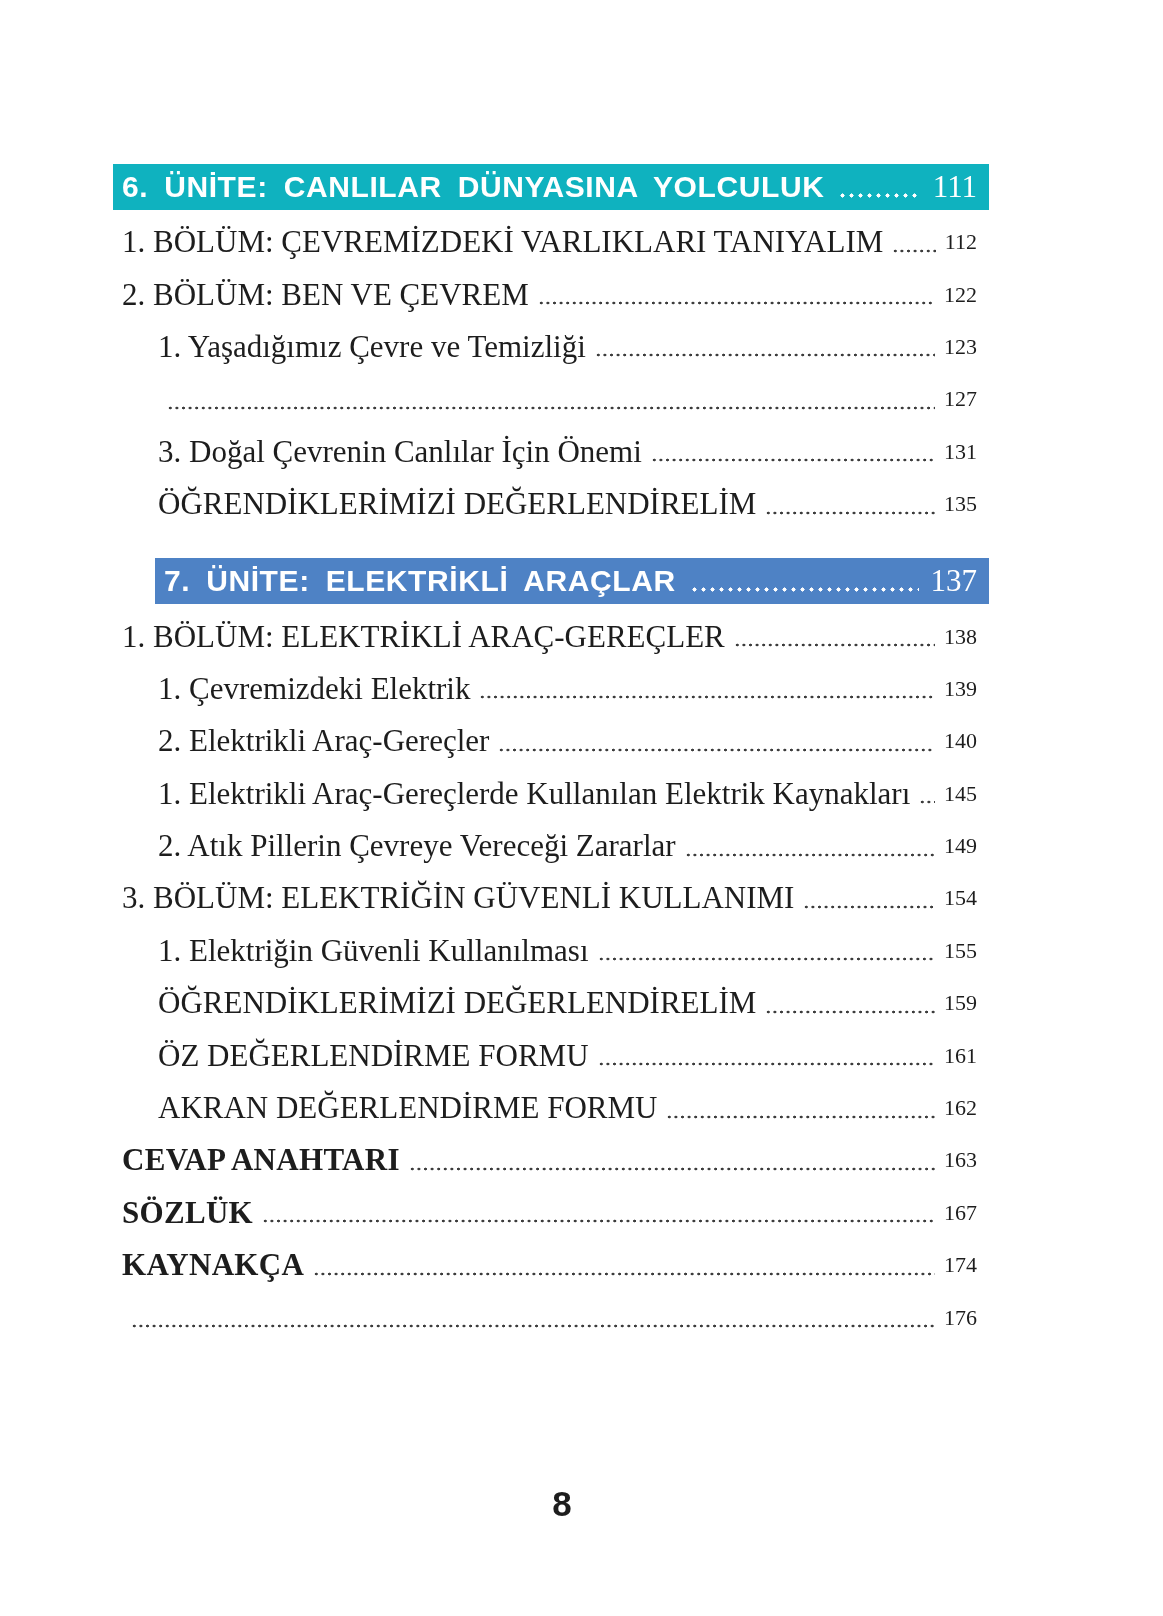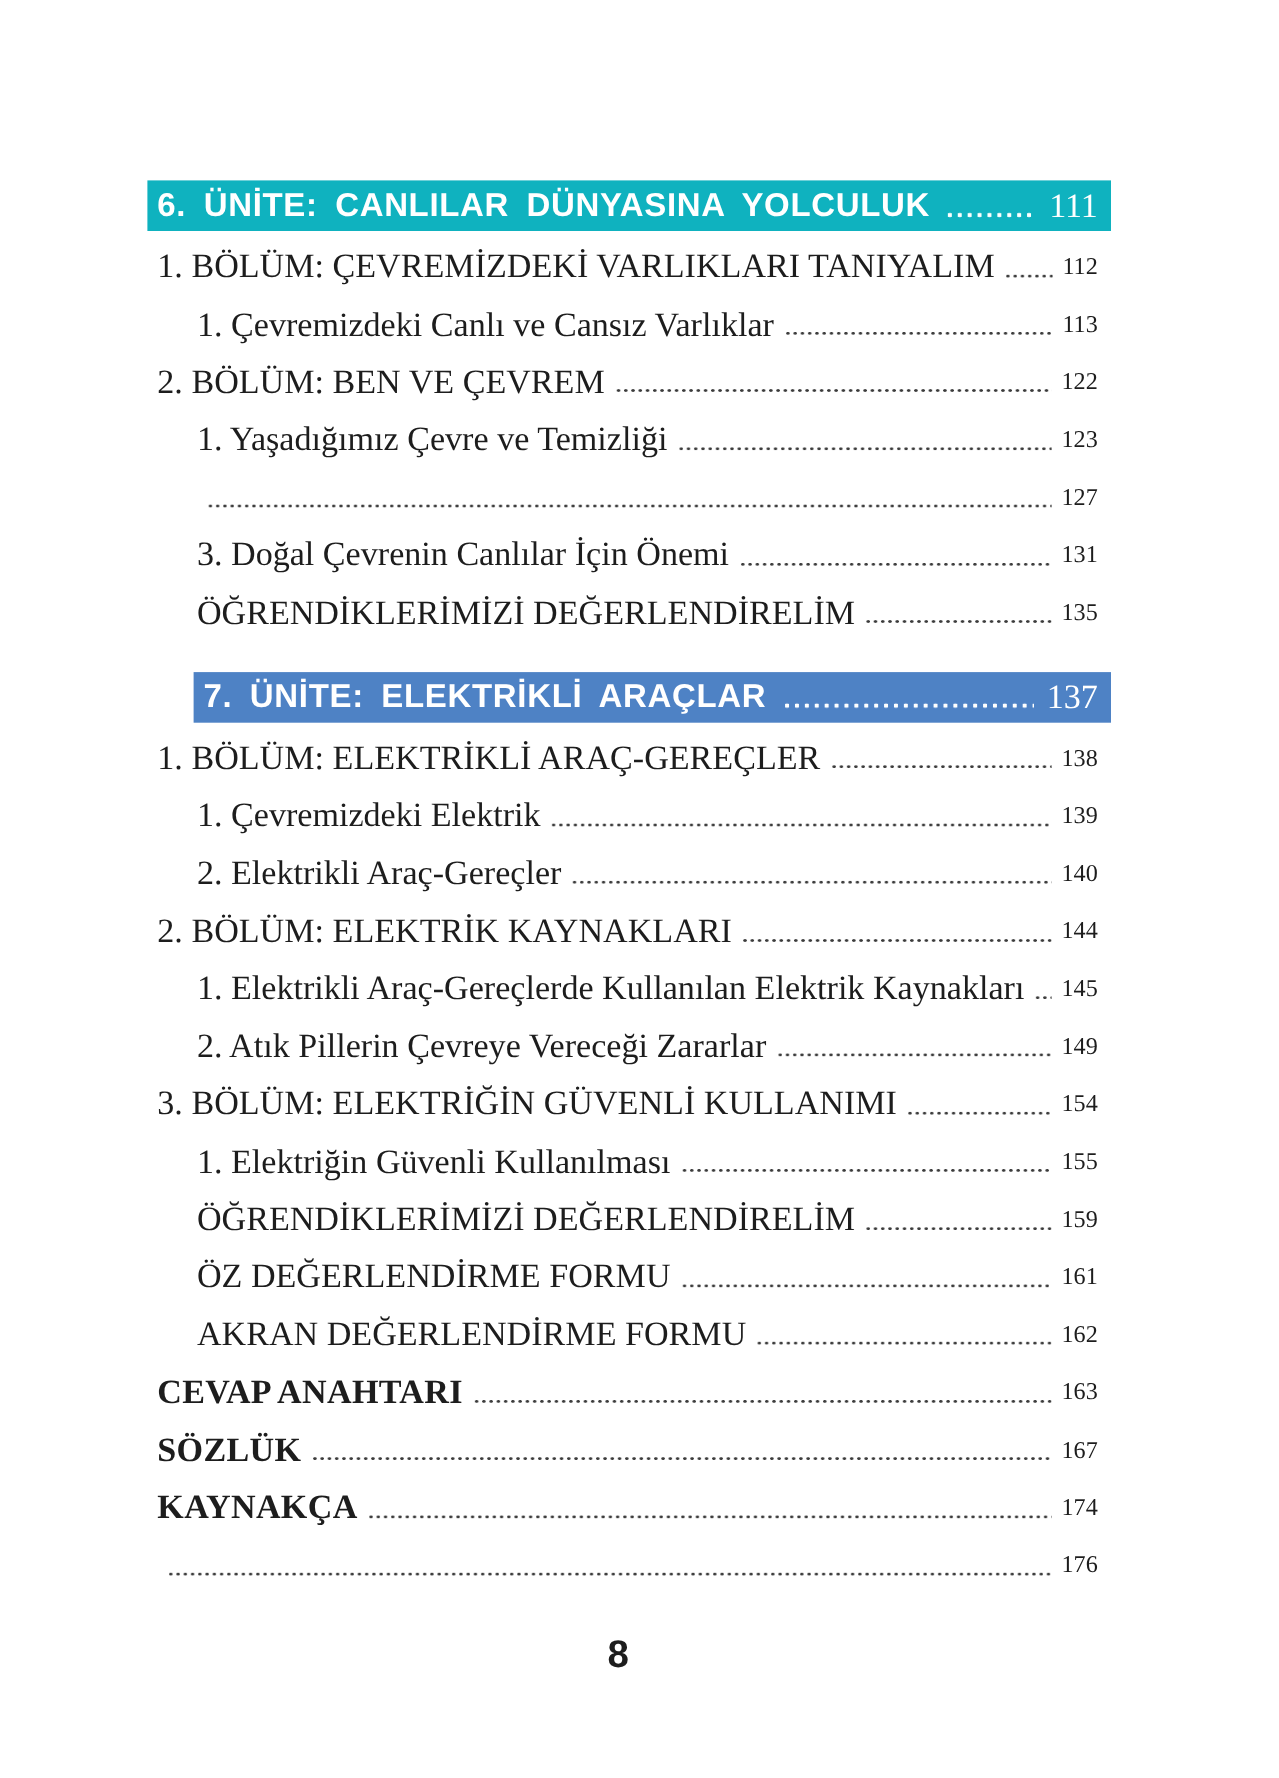--- a/index.html
+++ b/index.html
@@ -7,21 +7,21 @@
     position: relative;
     width: 1163px;
     height: 1616px;
     background: #ffffff;
     overflow: hidden;
     font-family: "Liberation Serif", serif;
     color: #1d1d1d;
   }
   .toc {
     position: absolute;
-    left: 134px;
+    left: 113px;
     top: 164px;
     width: 876px;
   }
   .unit { margin: 0; }
   .unit + .unit { margin-top: 28px; }
   .unit-bar {
     height: 46px;
     display: flex;
     align-items: center;
     padding: 0 12px 0 9px;
@@ -93,25 +93,20 @@
         <div class="unit-bar" style="background: rgb(15, 178, 191);">
           <span class="title">6. ÜNİTE: CANLILAR DÜNYASINA YOLCULUK</span>
           <span class="leader"></span>
           <span class="pagenum">111</span>
         </div>
         <div class="row">
           <span class="label">1. BÖLÜM: ÇEVREMİZDEKİ VARLIKLARI TANIYALIM</span>
           <span class="leader"></span>
           <span class="pagenum">112</span>
         </div>
-        <div class="row lvl2">
-          <span class="label">1. Çevremizdeki Canlı ve Cansız Varlıklar</span>
-          <span class="leader"></span>
-          <span class="pagenum">113</span>
-        </div>
         <div class="row">
           <span class="label">2. BÖLÜM: BEN VE ÇEVREM</span>
           <span class="leader"></span>
           <span class="pagenum">122</span>
         </div>
         <div class="row lvl2">
           <span class="label">1. Yaşadığımız Çevre ve Temizliği</span>
           <span class="leader"></span>
           <span class="pagenum">123</span>
         </div>
@@ -143,25 +138,20 @@
         </div>
         <div class="row lvl2">
           <span class="label">1. Çevremizdeki Elektrik</span>
           <span class="leader"></span>
           <span class="pagenum">139</span>
         </div>
         <div class="row lvl2">
           <span class="label">2. Elektrikli Araç-Gereçler</span>
           <span class="leader"></span>
           <span class="pagenum">140</span>
-        </div>
-        <div class="row">
-          <span class="label">2. BÖLÜM: ELEKTRİK KAYNAKLARI</span>
-          <span class="leader"></span>
-          <span class="pagenum">144</span>
         </div>
         <div class="row lvl2">
           <span class="label">1. Elektrikli Araç-Gereçlerde Kullanılan Elektrik Kaynakları</span>
           <span class="leader"></span>
           <span class="pagenum">145</span>
         </div>
         <div class="row lvl2">
           <span class="label">2. Atık Pillerin Çevreye Vereceği Zararlar</span>
           <span class="leader"></span>
           <span class="pagenum">149</span>

